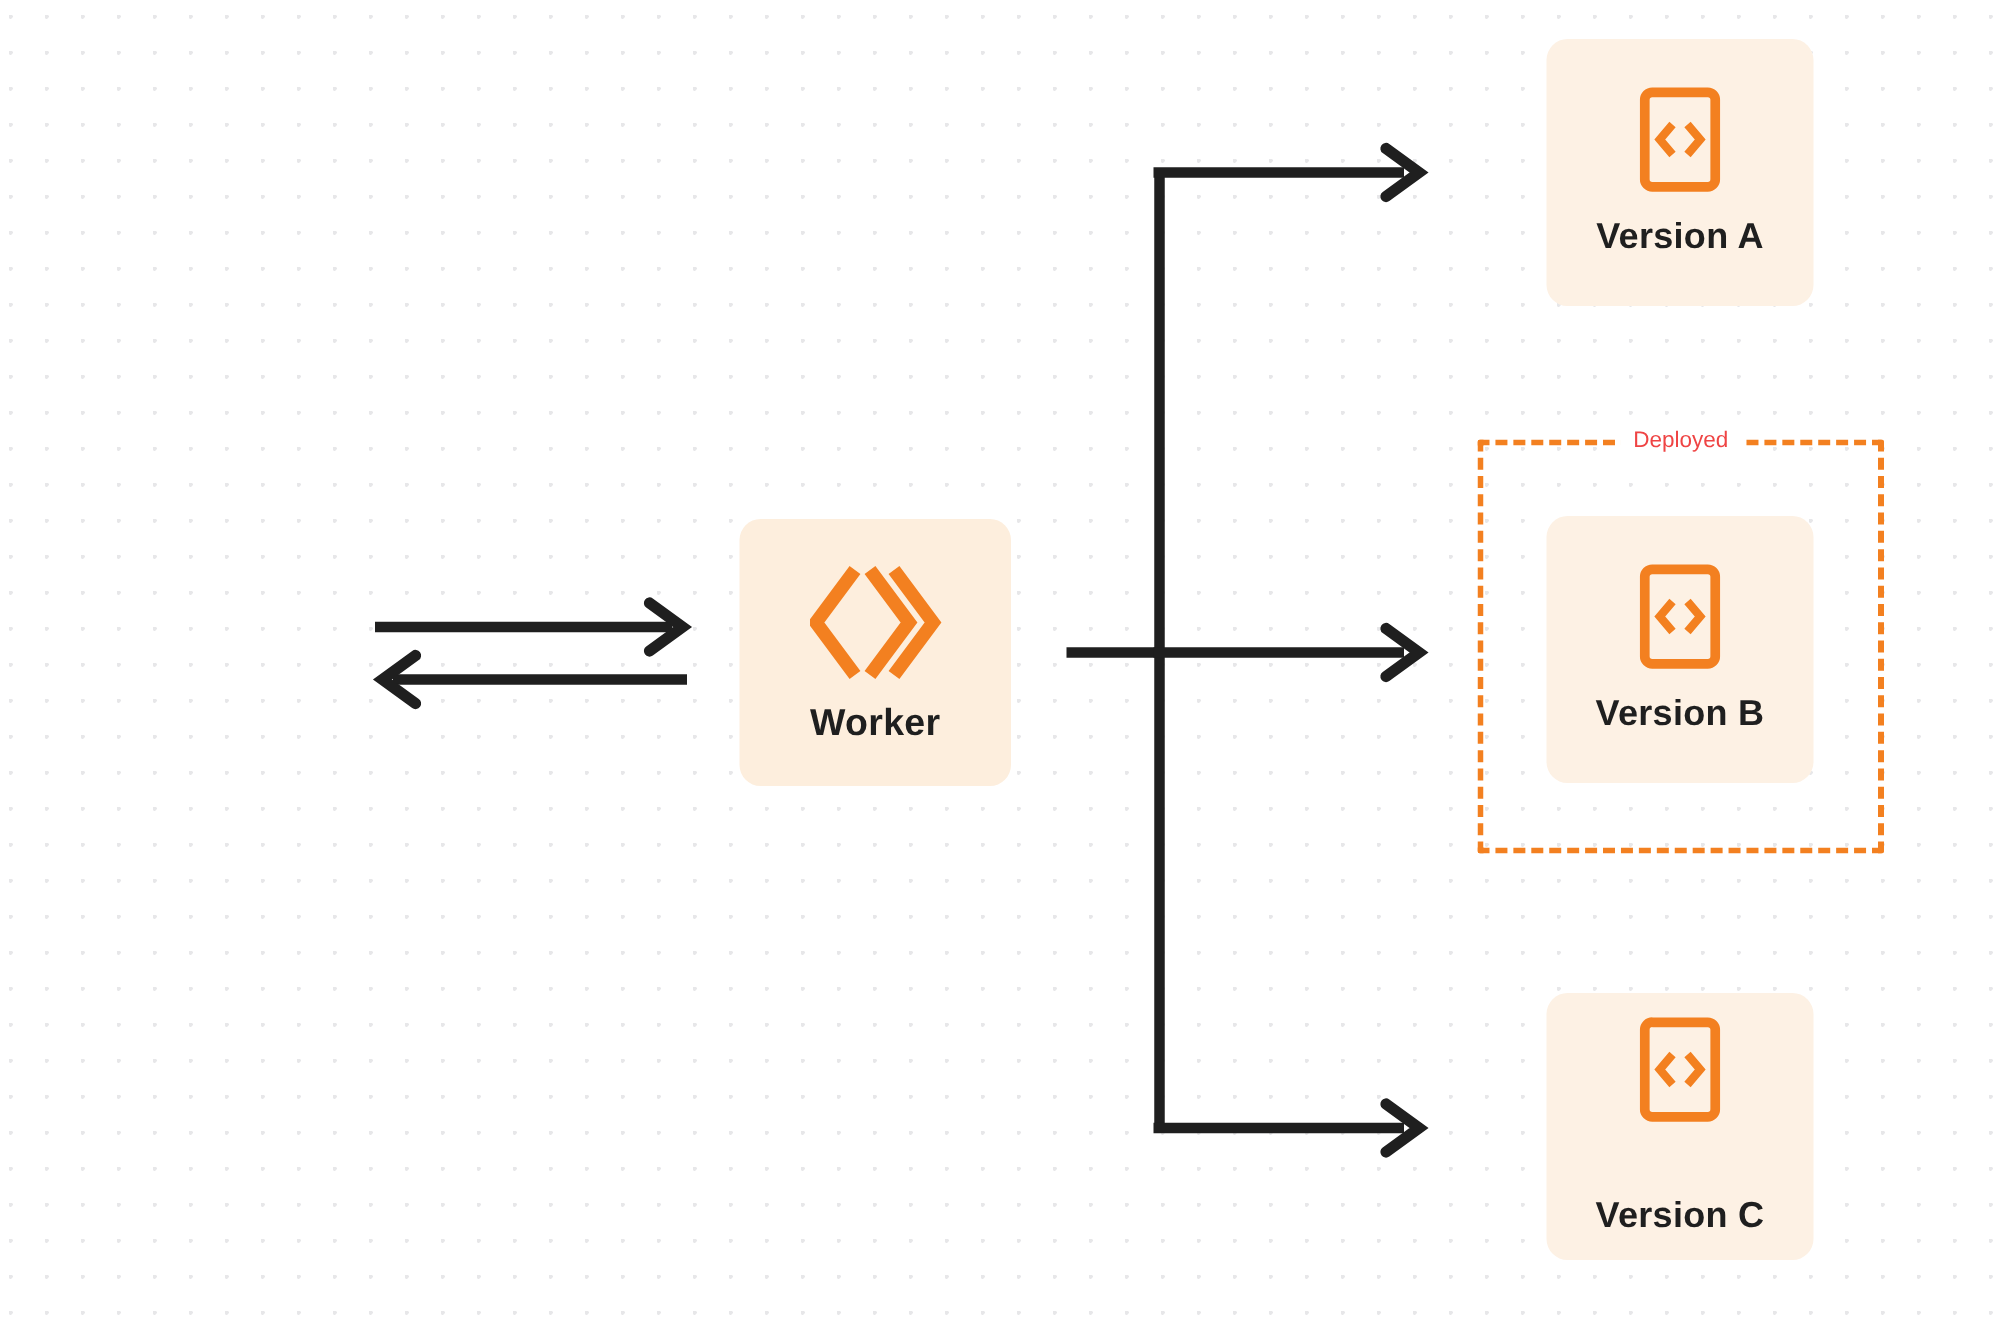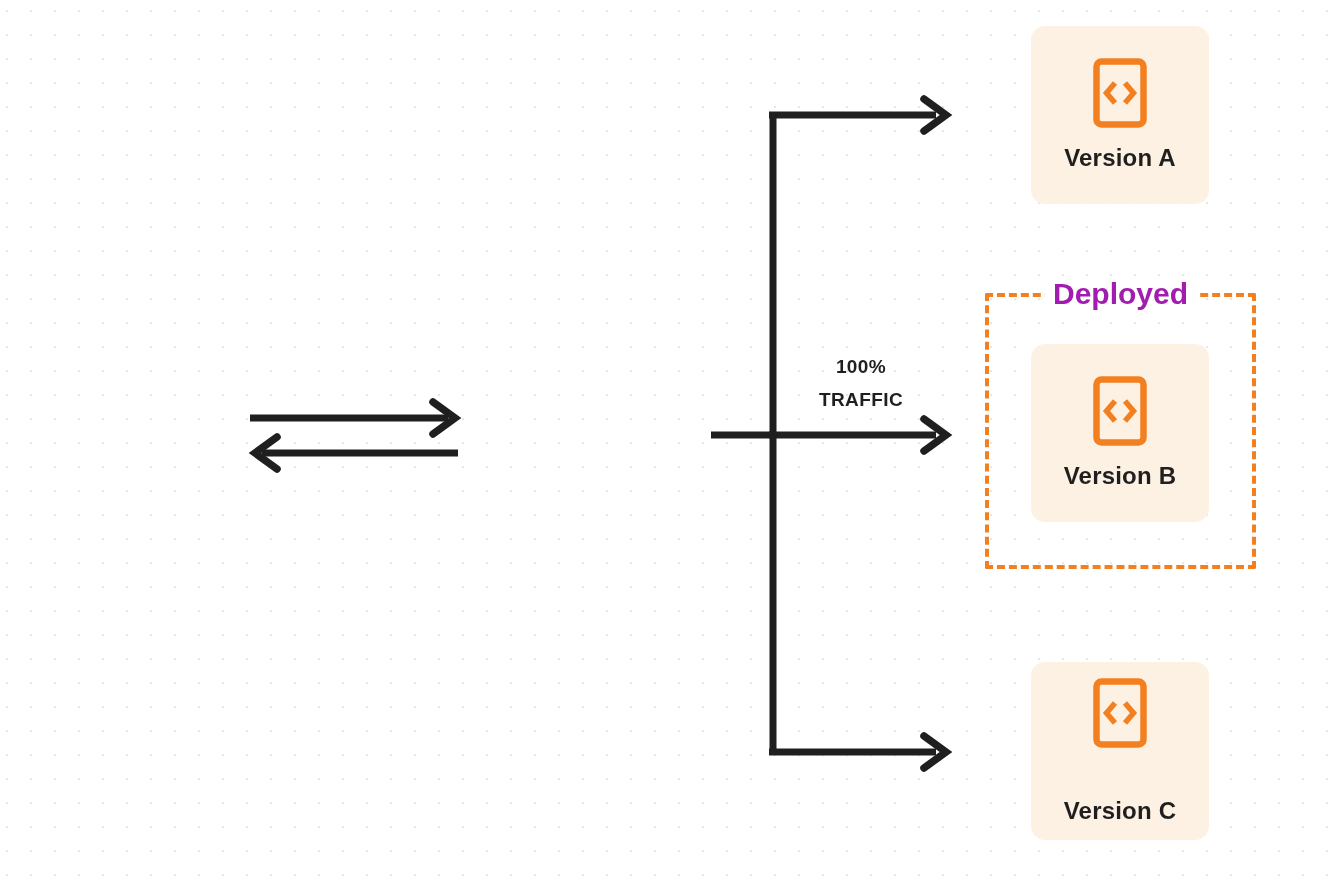--- a/index.html
+++ b/index.html
@@ -92,23 +92,23 @@
     border: 4px dashed #f38020;
     border-radius: 2px;
   }
   #deployed-label {
     position: absolute;
     left: 50%;
     top: -17px;
     transform: translateX(-50%);
     background: #ffffff;
     padding: 0 9px;
-    color: #a21caf;
-    font-size: 30px;
-    font-weight: bold;
+    color: #ef4444;
+    font-size: 15px;
+    font-weight: normal;
     white-space: nowrap;
     line-height: 28px;
   }
 
   
   #connectors {
     position: absolute;
     left: 0;
     top: 0;
     width: 1338px;
@@ -173,26 +173,35 @@
       <line x1="769" y1="435" x2="936" y2="435" stroke="#1f1f1f" stroke-width="7" stroke-linecap="butt"></line>
       <use href="#arrowhead-right" x="946" y="435"></use>
     </g>
 
     <g>
       <line x1="769" y1="752" x2="936" y2="752" stroke="#1f1f1f" stroke-width="7" stroke-linecap="butt"></line>
       <use href="#arrowhead-right" x="946" y="752"></use>
     </g>
   </svg>
 
-  <div id="traffic-label">
-    <span class="pct">100%</span>
-    <span class="word">TRAFFIC</span>
-  </div>
-
-
+
+
+  <div id="worker-node" class="node">
+    <span class="node-icon">
+      <svg viewBox="0 0 88 82" width="88" height="82" xmlns="http://www.w3.org/2000/svg">
+
+        <path d="M 30 6 L 4 41 L 30 76" fill="none" stroke="#f38020" stroke-width="9" stroke-linecap="butt" stroke-linejoin="miter"></path>
+
+        <path d="M 40 6 L 66 41 L 40 76" fill="none" stroke="#f38020" stroke-width="9" stroke-linecap="butt" stroke-linejoin="miter"></path>
+
+        <path d="M 56 6 L 82 41 L 56 76" fill="none" stroke="#f38020" stroke-width="9" stroke-linecap="butt" stroke-linejoin="miter"></path>
+      </svg>
+    </span>
+    <span class="node-label">Worker</span>
+  </div>
 
   <div id="deployed-group">
     <span id="deployed-label">Deployed</span>
   </div>
 
   <div id="version-a-node" class="node version-node">
     <span class="node-icon">
       <svg viewBox="0 0 54 70" width="54" height="70" xmlns="http://www.w3.org/2000/svg">
         <rect x="3.5" y="3.5" width="47" height="63" rx="5" ry="5" fill="none" stroke="#f38020" stroke-width="6.5"></rect>
         <path d="M 22 25 L 13.5 35 L 22 45" fill="none" stroke="#f38020" stroke-width="5.5" stroke-linecap="butt" stroke-linejoin="miter"></path>

